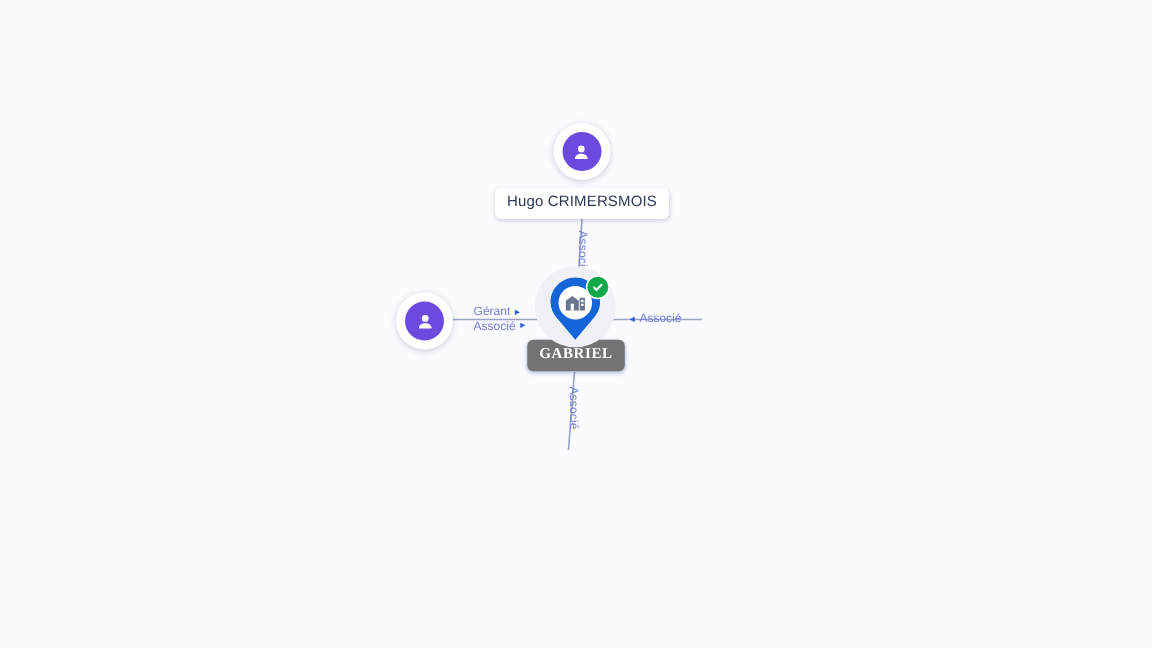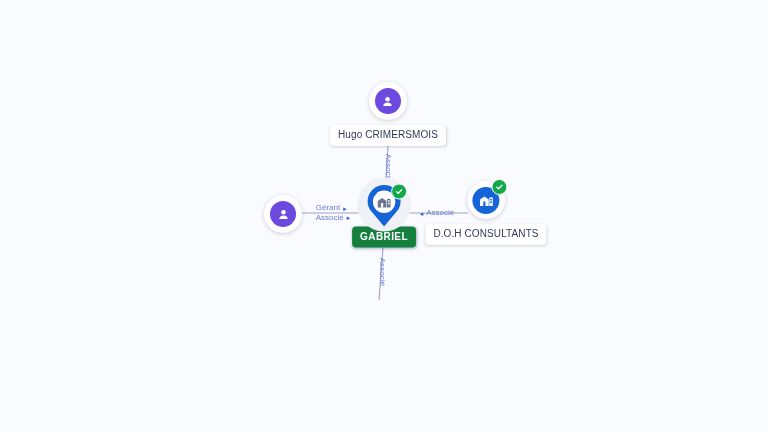--- a/index.html
+++ b/index.html
@@ -133,25 +133,26 @@
     color: #2f3b57;
     font-size: 10px;
     line-height: 1;
     letter-spacing: .1px;
     padding: 5px 8px 6px 8px;
     border-radius: 4px;
     white-space: nowrap;
     box-shadow: 0 1px 3px rgba(40,50,90,0.20);
   }
   .node-label.primary {
-    background: #15803d;
+    background: #737373;
     color: #ffffff;
     font-weight: bold;
     letter-spacing: .4px;
     box-shadow: 0 1px 3px rgba(20,60,150,0.35);
+    font-family: Liberation Serif, serif;
   }
 
   
   .edge-label {
     position: absolute;
     font-size: 8px;
     color: #6f7bd6;
     line-height: 1.25;
     white-space: nowrap;
     transform: translate(-50%, -50%);
@@ -250,39 +251,20 @@
         <div class="avatar-disc">
           <svg width="15" height="15" viewBox="0 0 24 24" fill="#ffffff">
             <circle cx="12" cy="8.4" r="3.6"></circle>
             <path d="M5.2 19.2c0-3.6 3.1-5.6 6.8-5.6s6.8 2 6.8 5.6z"></path>
           </svg>
         </div>
       </div>
     </div>
 
 
-    <div class="node" style="left:486px; top:213px;">
-      <div class="company-ring">
-        <div class="company-disc">
-          <svg width="16" height="16" viewBox="0 0 24 24" fill="#ffffff">
-            <path d="M2.5 21V11.2L9 6.6l6.5 4.6V21z"></path>
-            <rect x="16.4" y="8.2" width="5.2" height="12.8"></rect>
-            <rect x="7.4" y="14.2" width="3.2" height="6.8" fill="#1565d8"></rect>
-            <rect x="17.7" y="10.4" width="2.6" height="2.2" fill="#1565d8"></rect>
-            <rect x="17.7" y="14.2" width="2.6" height="2.2" fill="#1565d8"></rect>
-          </svg>
-        </div>
-        <div class="badge-check badge-on-comp">
-          <svg width="8" height="8" viewBox="0 0 24 24" fill="none" stroke="#ffffff" stroke-width="4.2" stroke-linecap="round" stroke-linejoin="round">
-            <path d="M4.5 12.6l5 5 10-10.6"></path>
-          </svg>
-        </div>
-      </div>
-      <div class="node-label">D.O.H CONSULTANTS</div>
-    </div>
 
     <div class="node" style="left:384px; top:215px;">
       <div class="pin-halo"></div>
       <div class="pin-wrap">
         <svg class="pin-svg" width="44" height="52" viewBox="0 0 44 52">
           <path d="M22 2.5c-9.1 0-16.5 7.3-16.5 16.4 0 3.9 1.5 7.6 4.1 10.4L22 44l12.4-14.7
                    c2.6-2.8 4.1-6.5 4.1-10.4C38.5 9.8 31.1 2.5 22 2.5z" fill="#1565d8"></path>
           <circle cx="22" cy="19.3" r="11.2" fill="#ffffff"></circle>
         </svg>
         <div class="pin-inner-icon">

